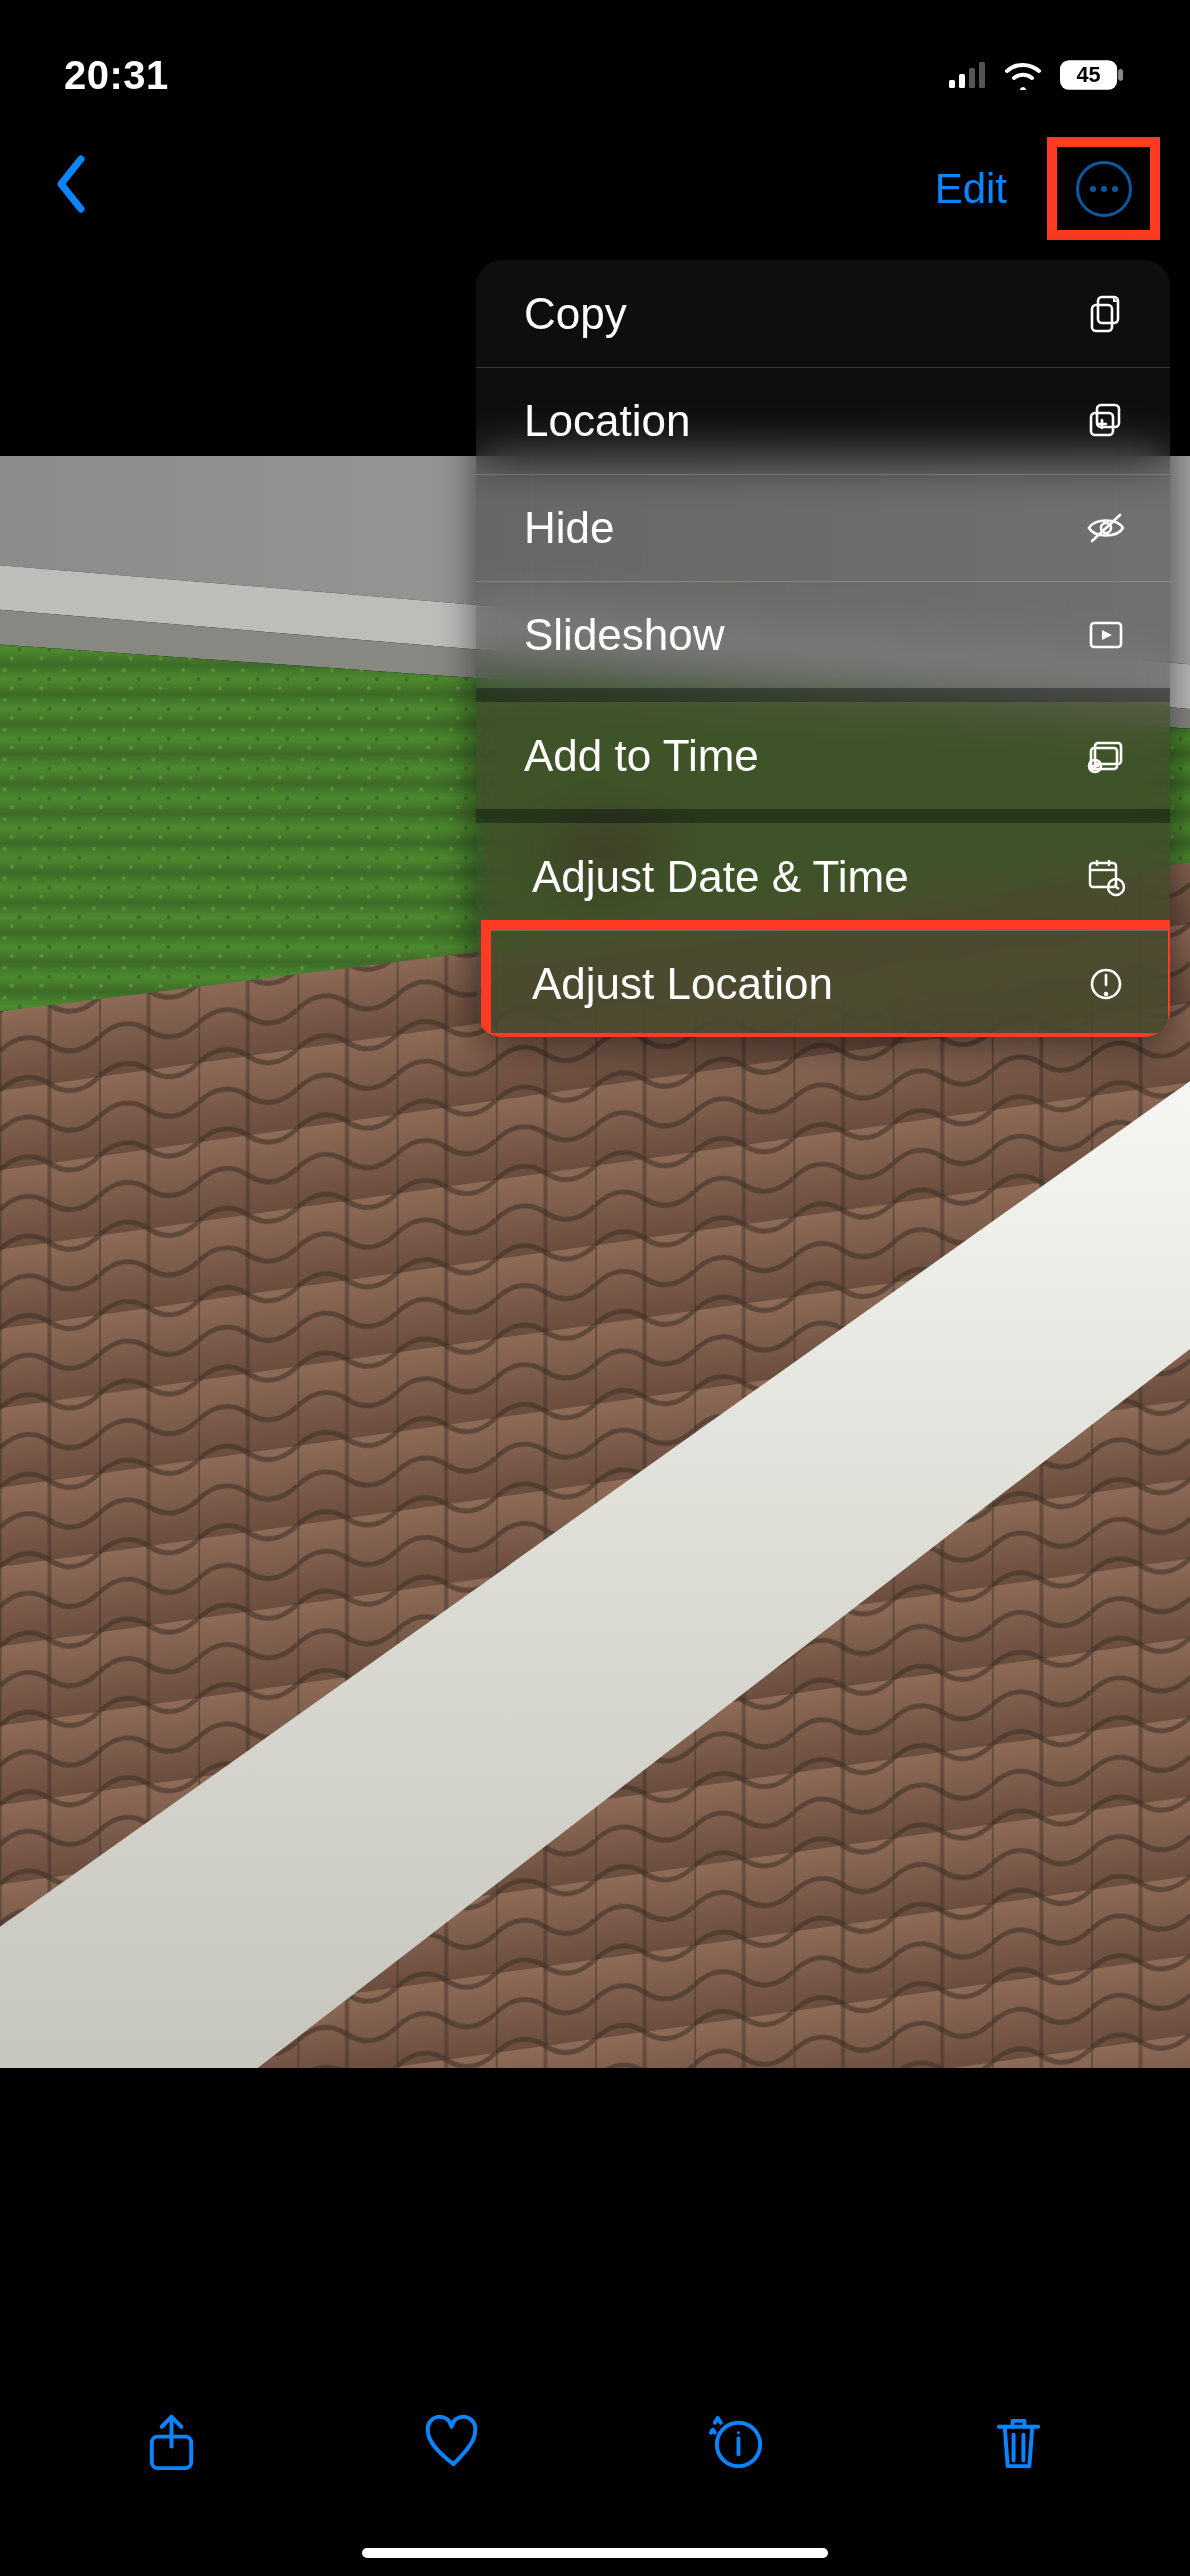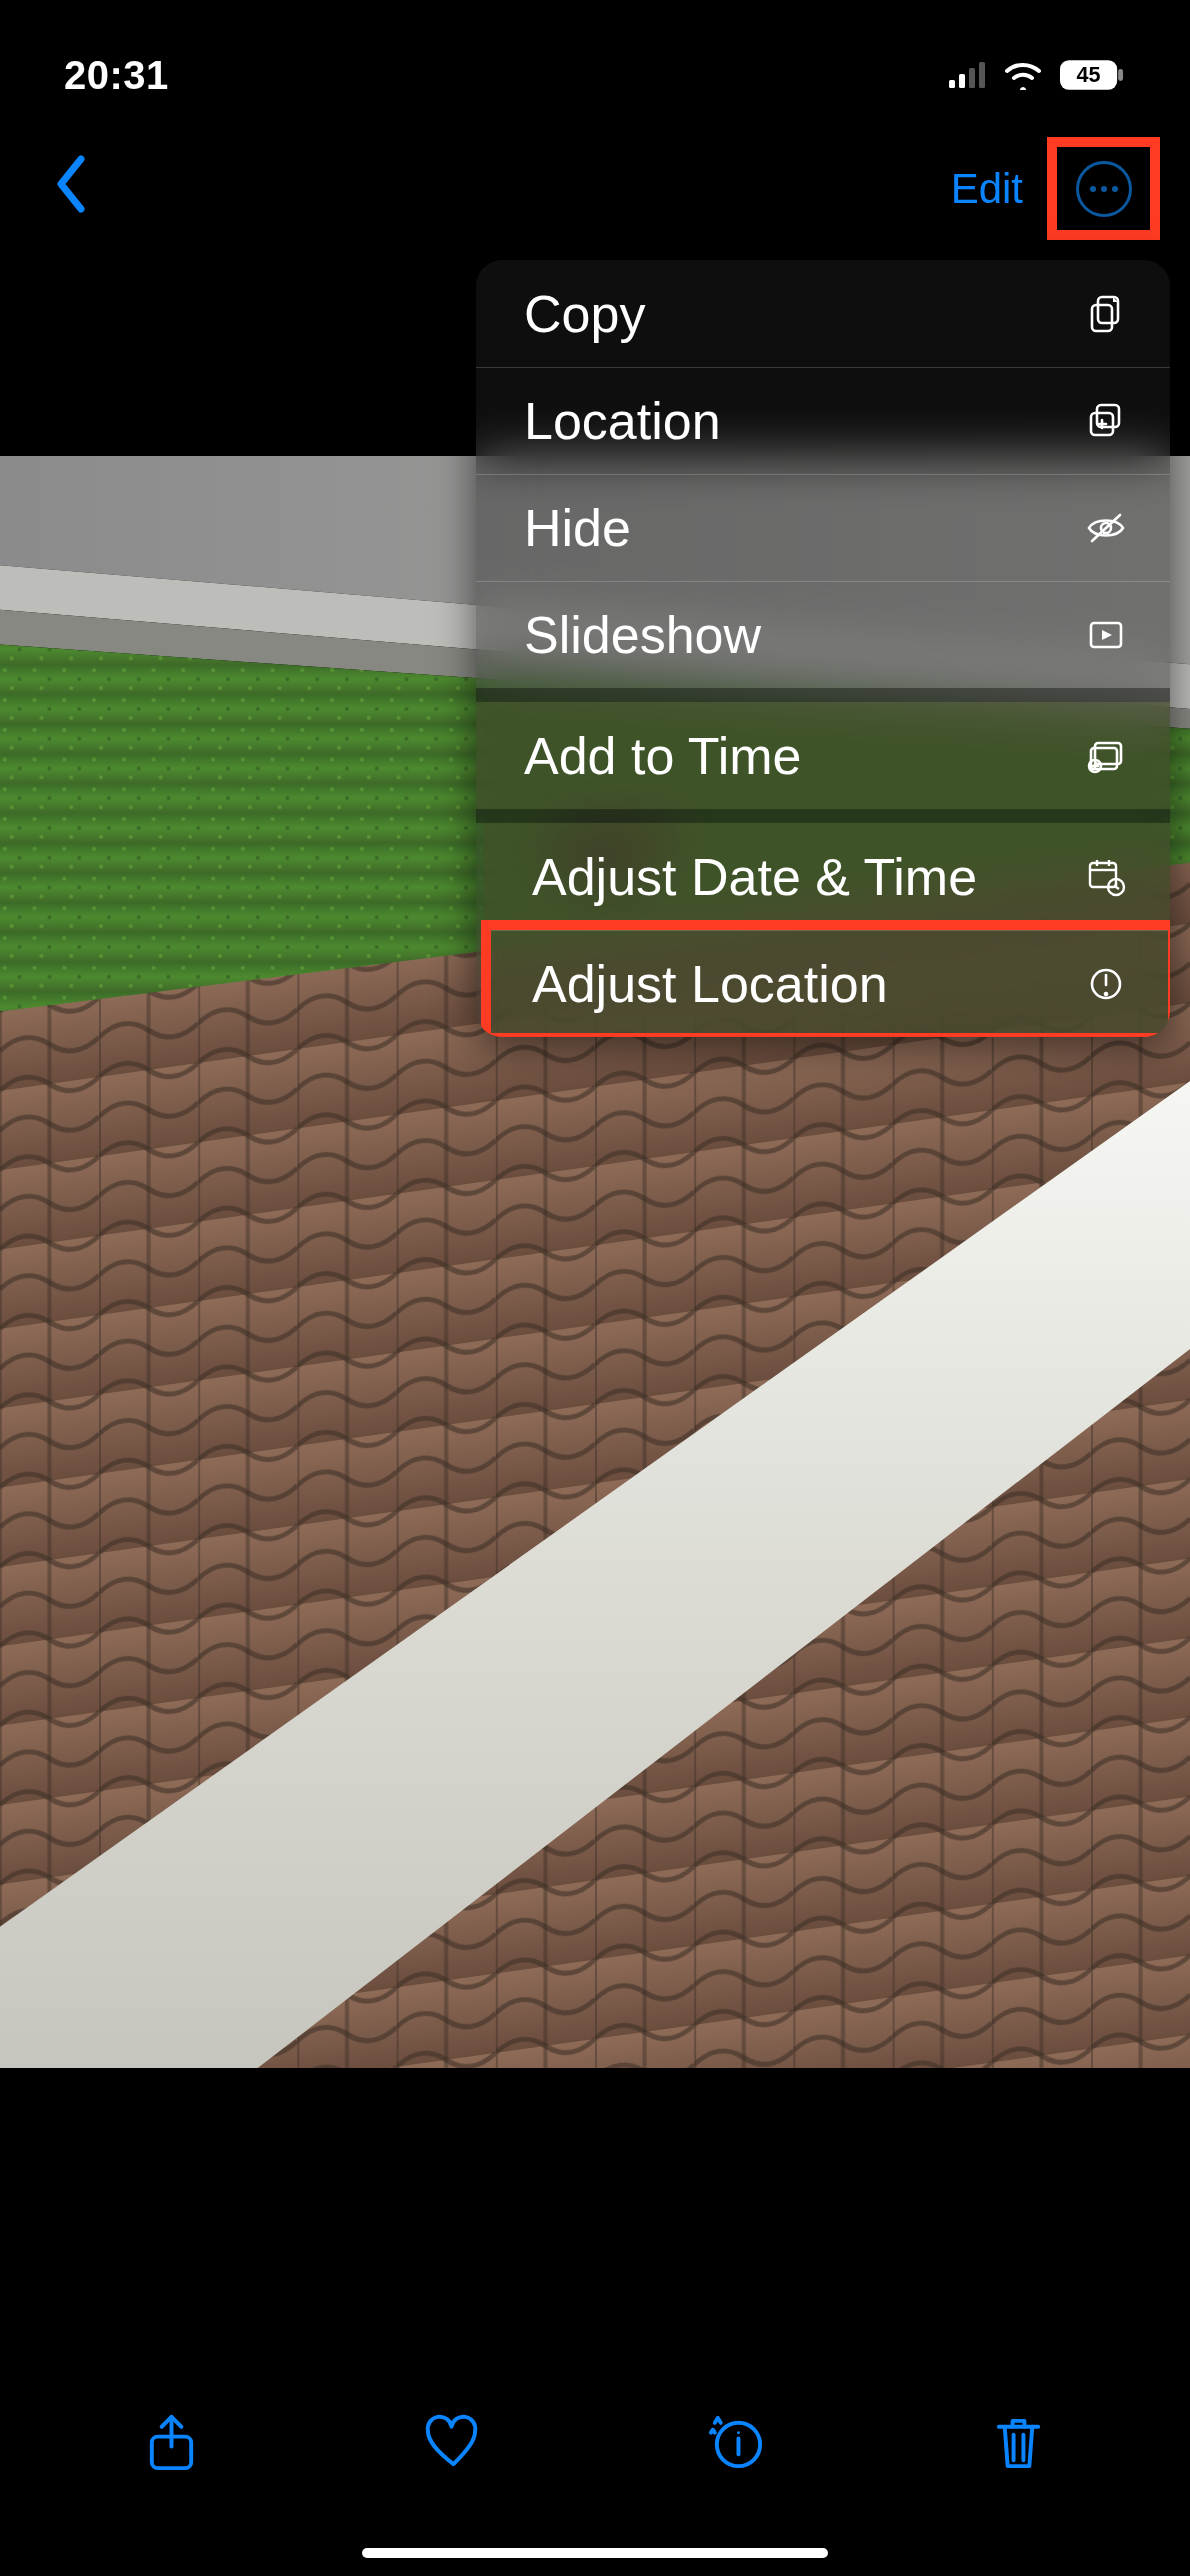--- a/index.html
+++ b/index.html
@@ -51,21 +51,21 @@
     .back-arrow {
       color: #0a84ff;
       font-size: 58px;
       font-weight: 500;
       line-height: 1;
       padding: 10px 18px;
     }
     .nav-right {
       display: flex;
       align-items: center;
-      gap: 24px;
+      gap: 40px;
     }
     .edit-btn {
       color: #0a84ff;
       font-size: 42px;
       font-weight: 400;
     }
     .more-highlight {
       border: 10px solid #ff3b23;
       width: 113px;
       height: 103px;
@@ -115,21 +115,21 @@
       background: rgba(35,35,35,0.40);
       box-shadow: 0 8px 40px rgba(0,0,0,0.55);
     }
     .menu-group { }
     .menu-item {
       display: flex;
       align-items: center;
       justify-content: space-between;
       padding: 0 40px 0 48px;
       height: 107px;
-      font-size: 52px;
+      font-size: 44px;
       font-weight: 400;
       color: #fff;
       position: relative;
     }
     .menu-item + .menu-item::before {
       content: "";
       position: absolute;
       left: 0; right: 0; top: 0;
       height: 1px;
       background: rgba(255,255,255,0.18);

